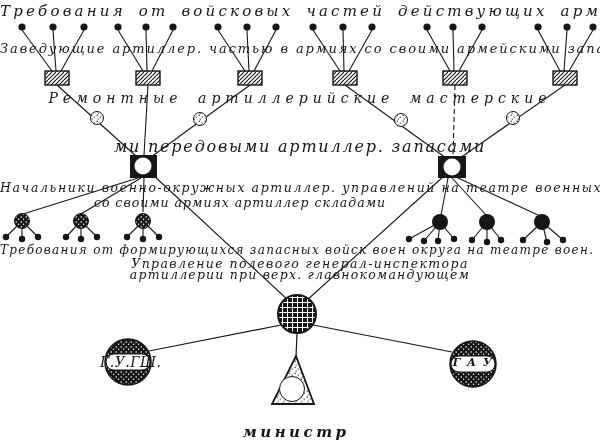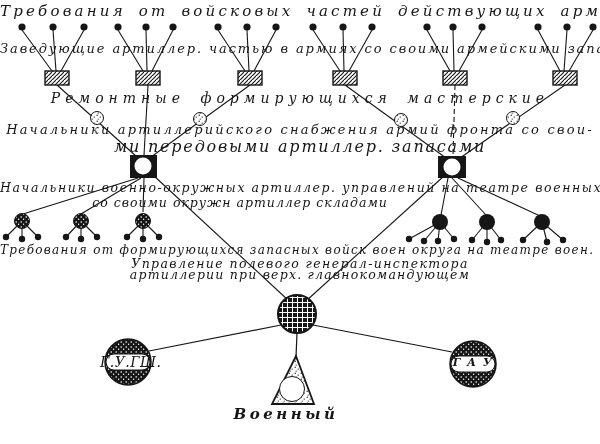--- a/index.html
+++ b/index.html
@@ -207,24 +207,23 @@
     </g>
 
     <g>
       <path d="M296,356 L314,404 L272,404 Z" fill="url(#stippleLight)" stroke="#161616" stroke-width="1.8"></path>
       <circle cx="292" cy="389" r="12.5" fill="#fff" stroke="#161616" stroke-width="1"></circle>
     </g>
   </svg>
 
   <div class="lbl c row1">Требования от войсковых частей действующих армий</div>
   <div class="lbl c row2">Заведующие артиллер. частью в армиях со своими армейскими запасами</div>
-  <div class="lbl c row3">Ремонтные формирующихся мастерские</div>
-  <div class="lbl c row4a">Начальники артиллерийского снабжения армий фронта со свои-</div>
+  <div class="lbl c row3">Ремонтные артиллерийские мастерские</div>
   <div class="lbl c row4b">ми передовыми артиллер. запасами</div>
   <div class="lbl c row5a">Начальники военно-окружных артиллер. управлений на театре военных действий</div>
-  <div class="lbl row5b">со своими окружн артиллер складами</div>
+  <div class="lbl row5b">со своими армиях артиллер складами</div>
   <div class="lbl c row6">Требования от формирующихся запасных войск воен округа на театре воен. действий</div>
   <div class="lbl c row7a">Управление полевого генерал-инспектора</div>
   <div class="lbl c row7b">артиллерии при верх. главнокомандующем</div>
   <div class="lbl gugsh">Г.У.ГШ.</div>
   <div class="lbl gau">Г А У</div>
-  <div class="lbl min1">Военный</div>
+  <div class="lbl min2">министр</div>
 </div>
 
 </body></html>

